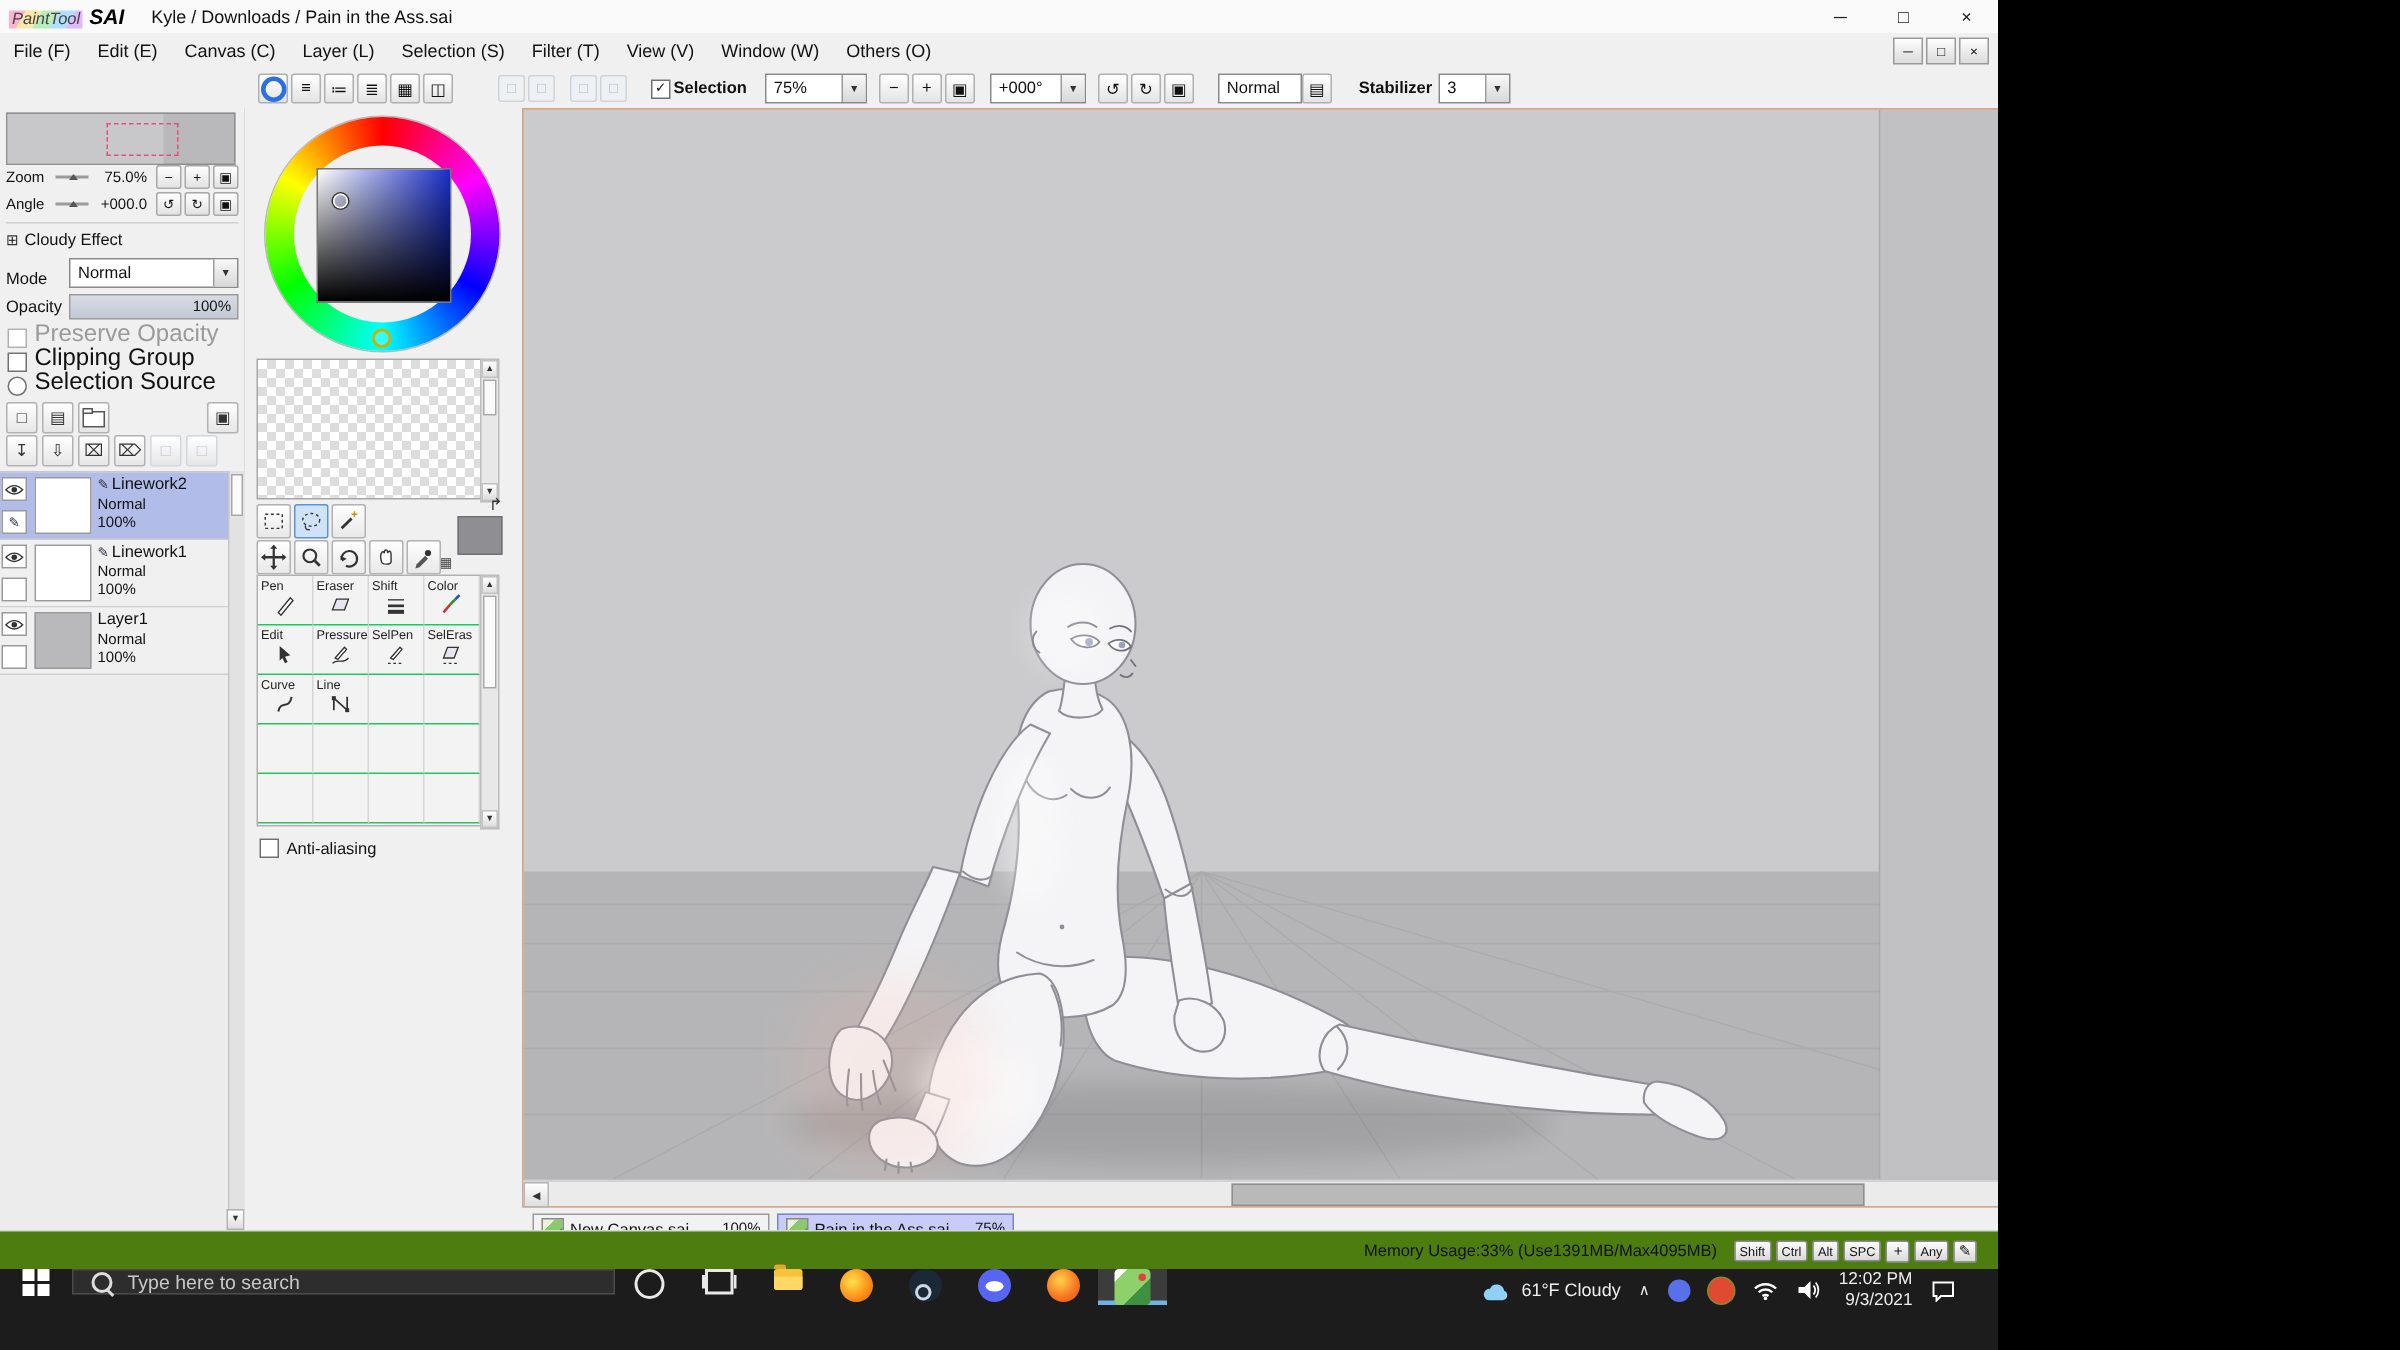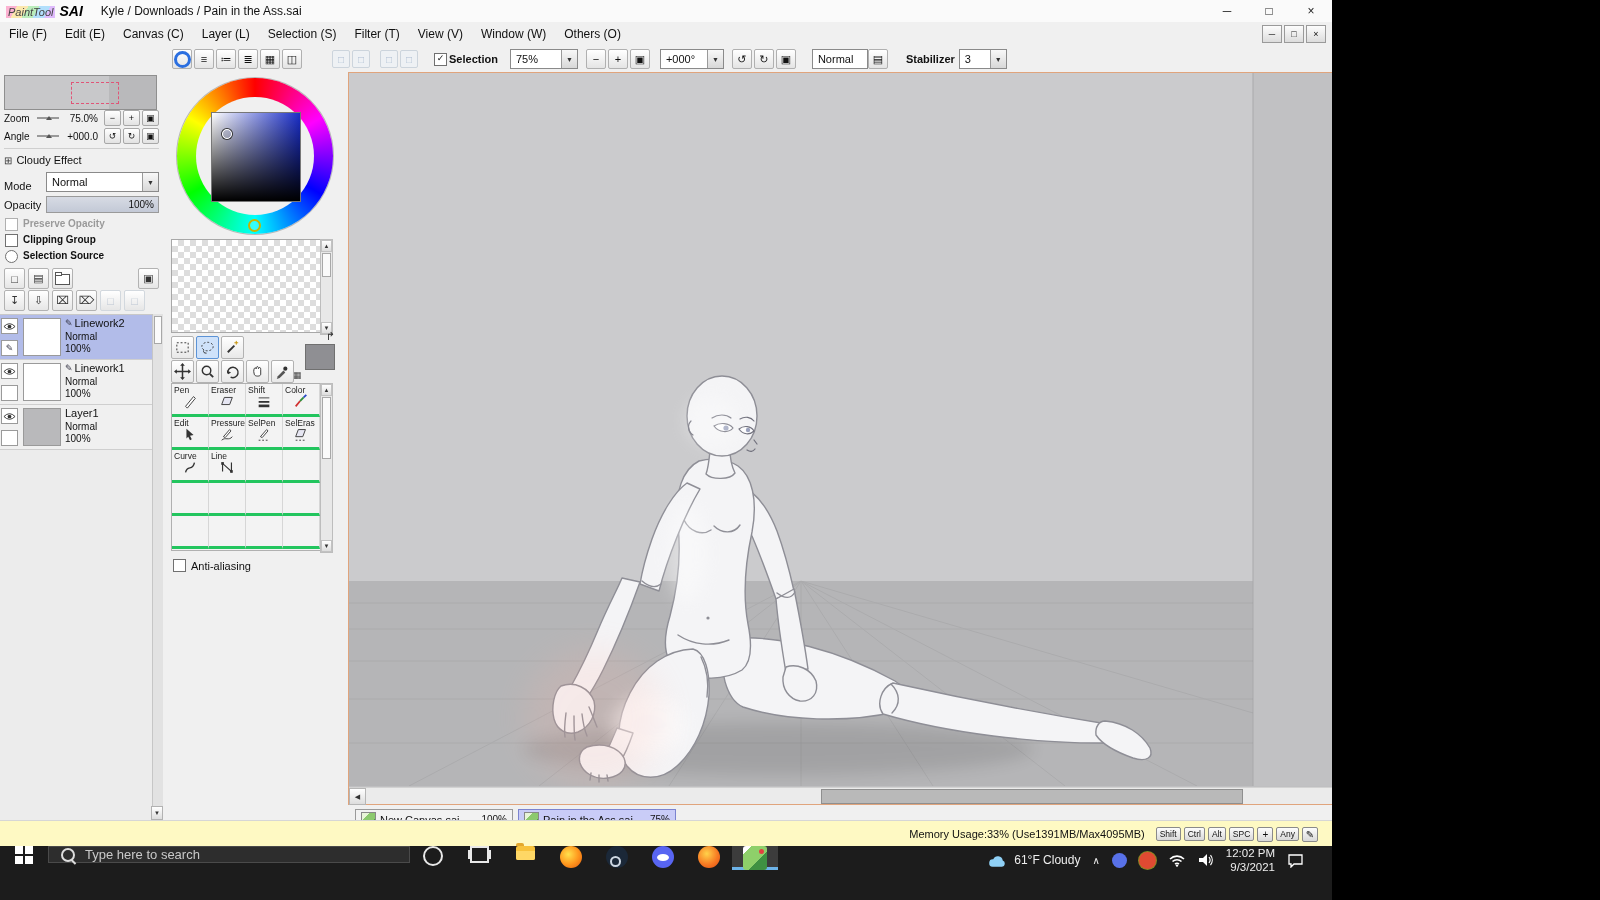--- a/index.html
+++ b/index.html
@@ -57,21 +57,21 @@
           display:flex;align-items:center;justify-content:center;font-size:9px;margin-left:2px;border-radius:2px;}
   .panel-sep{position:absolute;left:4px;right:4px;top:76px;border-top:1px solid #cfcfcf;}
   .pe-head{position:absolute;left:4px;top:82px;display:flex;align-items:center;gap:4px;font-size:11px;}
   .pe-icon{font-size:10px;color:#333;}
   .mode-row{position:absolute;left:4px;top:100px;width:155px;display:flex;align-items:flex-end;}
   .mode-row .lbl{width:42px;font-size:11px;}
   .op-row{position:absolute;left:4px;top:124px;width:155px;display:flex;align-items:center;}
   .op-row .lbl{width:42px;font-size:11px;}
   .op-track{flex:1;height:15px;border:1px solid #9a9a9a;background:linear-gradient(#d7dbe4,#c3c9d6);
             display:flex;align-items:center;justify-content:flex-end;padding-right:4px;font-size:10px;}
-  .opt-row{position:absolute;left:5px;width:155px;height:14px;display:flex;align-items:flex-start;gap:5px;font-size:10px;font-weight:bold;}
+  .opt-row{position:absolute;left:5px;width:155px;height:14px;display:flex;align-items:flex-end;gap:5px;font-size:16px;}
   .opt-row.dis{color:#9a9a9a;}
   .opt-row.dis .cb{border-color:#b0b0b0;}
   .ltb-row{position:absolute;left:4px;width:155px;display:flex;gap:3px;}
   .ltb-btn{width:19px;height:19px;border:1px solid #b2b2b2;background:linear-gradient(#fff,#e6e6e6);border-radius:2px;
            display:flex;align-items:center;justify-content:center;font-size:11px;color:#333;}
   .ltb-btn.dis{color:#bcc6d2;border-color:#d2d8de;}
   .folder-sm{width:13px;height:9px;border:1px solid #555;position:relative;background:#fff;margin-top:2px;}
   .folder-sm::before{content:"";position:absolute;left:-1px;top:-3px;width:5px;height:2px;border:1px solid #555;background:#fff;}
   .layer-list{position:absolute;left:0;top:242px;right:10px;bottom:0;background:#ececec;border-top:1px solid #c8c8c8;}
   .layer-row{position:relative;height:44px;border-bottom:1px solid #cfcfcf;background:#f0f0f0;display:flex;}
@@ -107,21 +107,21 @@
   .tool-row{position:absolute;left:8px;display:flex;gap:2px;}
   .t-btn{width:21px;height:21px;border:1px solid #b2b2b2;background:linear-gradient(#fff,#e8e8e8);border-radius:2px;
          display:flex;align-items:center;justify-content:center;}
   .t-btn.sel{background:#cfe2fa;border-color:#5c93d6;}
   .fg-cluster{position:absolute;left:130px;top:260px;width:44px;height:46px;}
   .fg-arrow{position:absolute;right:2px;top:-2px;font-size:11px;color:#333;}
   .fg-swatch{position:absolute;right:2px;top:12px;width:28px;height:24px;border:1px solid #707070;background:#8f8f93;}
   .fg-grid{position:absolute;left:0px;bottom:-2px;font-size:9px;color:#444;}
   .tool-grid{position:absolute;left:8px;top:311px;width:148px;height:166px;border:1px solid #b0b0b0;background:#f3f3f3;
              display:grid;grid-template-columns:repeat(4,1fr);grid-auto-rows:33px;}
-  .cell{border-right:1px solid #d6d6d6;border-bottom:3px solid #22c55e;position:relative;overflow:hidden;}
+  .cell{border-right:1px solid #d6d6d6;border-bottom:1px solid #22c55e;position:relative;overflow:hidden;}
   .cell-label{position:absolute;left:2px;top:1px;font-size:8.5px;color:#222;}
   .cell-icon{position:absolute;left:50%;top:58%;transform:translate(-50%,-50%);}
   .aa-row{position:absolute;left:10px;top:487px;display:flex;align-items:center;gap:5px;font-size:11px;}
 
   
   .canvas-region{position:absolute;left:348px;top:72px;right:0;bottom:80px;background:#f0f0f0;}
   .canvas-frame{position:absolute;left:0;top:0;width:1218px;height:731px;border:1px solid var(--canvas-frame-border,#e0a47c);background:#bfbfc1;}
   .viewport{position:absolute;left:0;top:0;width:1200px;height:713px;overflow:hidden;}
   .vscroll{position:absolute;right:0;top:0;width:16px;height:713px;background:#ebebeb;border-left:1px solid #d2d2d2;}
   .vs-btn{position:absolute;left:0;width:15px;height:14px;background:linear-gradient(#fff,#ddd);border:1px solid #b6b6b6;
@@ -132,21 +132,21 @@
           display:flex;align-items:center;justify-content:center;font-size:7px;color:#333;}
   .hs-thumb{position:absolute;top:1px;height:13px;left:472px;width:420px;background:#b9b9b9;border:1px solid #8f8f8f;}
   .corner{position:absolute;right:0;bottom:0;width:16px;height:16px;background:#e4e4e4;}
   .tabs-row{position:absolute;left:7px;top:737px;height:21px;display:flex;gap:5px;}
   .doc-tab{width:146px;display:flex;align-items:center;gap:4px;padding:0 5px;border:1px solid #9a9a9a;background:#f2f2f2;font-size:11px;}
   .doc-tab.active{background:var(--active-tab-bg,#c9ccf7);border-color:#7b83cf;}
   .tab-thumb{width:13px;height:13px;border:1px solid #888;background:linear-gradient(135deg,#e8f5d8 30%,#8cc96e 30% 70%,#4f9e4a 70%);}
   .tab-zoom{margin-left:auto;font-size:10px;}
 
   
-  .statusbar{position:absolute;left:0;right:0;top:820px;height:26px;background:#fef9c3;border-top:1px solid #d6d6d6;
+  .statusbar{position:absolute;left:0;right:0;top:820px;height:26px;background:#4d7c0f;border-top:1px solid #d6d6d6;
              display:flex;align-items:center;justify-content:flex-end;padding-right:14px;gap:3px;}
   .mem-text{font-size:11px;margin-right:8px;}
   .key-badge{font-size:8.5px;padding:1px 3px;border:1px solid #8a8a8a;border-radius:2px;background:linear-gradient(#fdfdfd,#d9d9d9);}
   .key-icon{font-size:10px;width:14px;height:13px;border:1px solid #8a8a8a;border-radius:2px;background:linear-gradient(#fdfdfd,#d9d9d9);
             display:flex;align-items:center;justify-content:center;}
 
   
   .taskbar{position:absolute;left:0;right:0;top:846px;height:54px;background:var(--taskbar-bg,#1c1c1c);display:flex;align-items:flex-start;color:#eee;}
   .tb-start{width:48px;display:flex;align-items:center;justify-content:center;}
   .win-logo{display:grid;grid-template-columns:8px 8px;grid-template-rows:8px 8px;gap:2px;}

